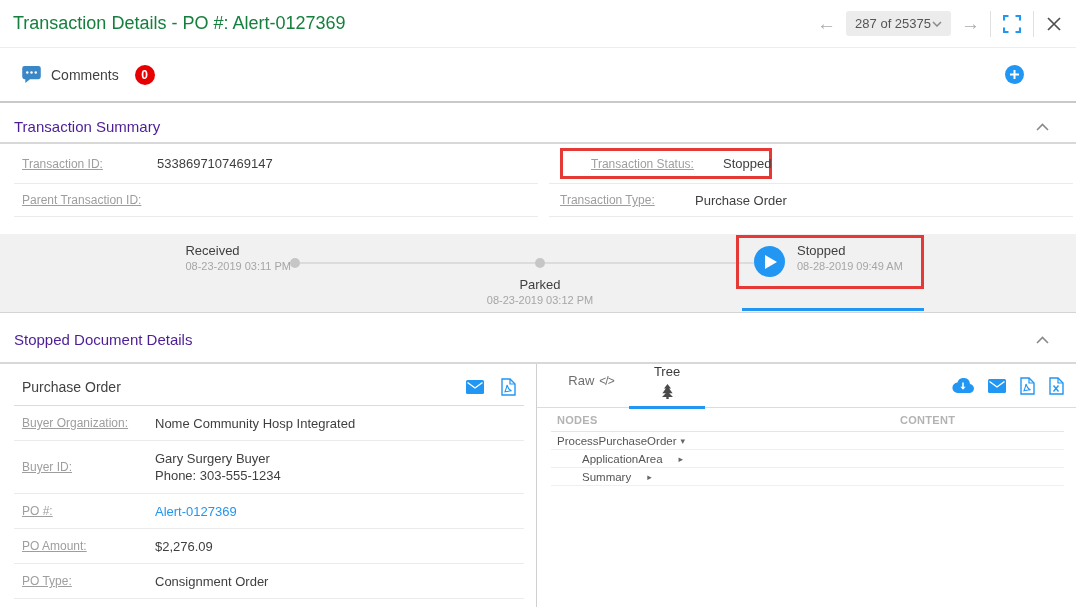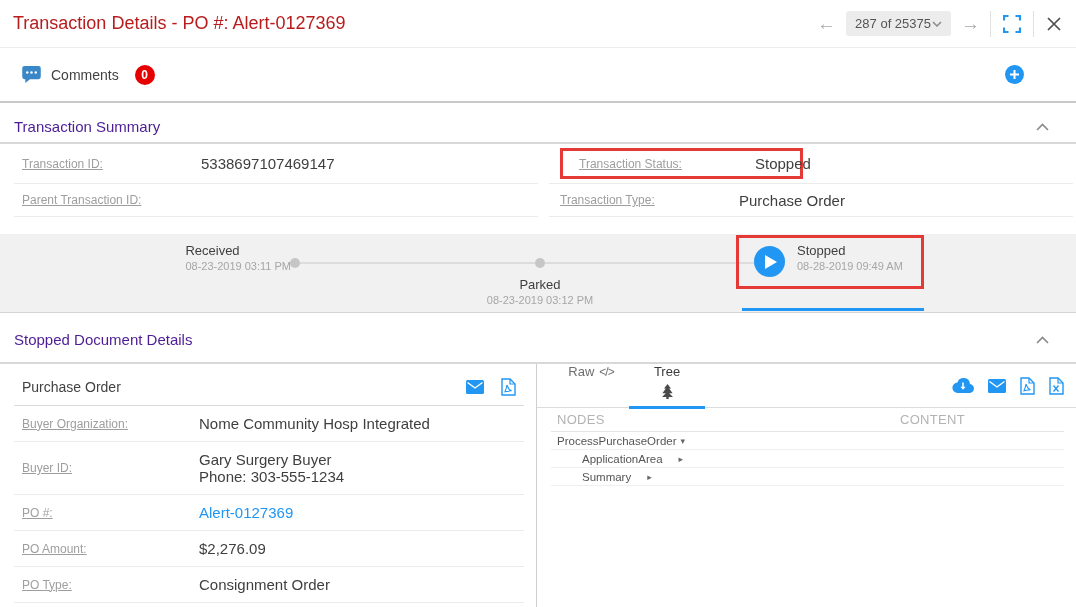--- a/index.html
+++ b/index.html
@@ -2,21 +2,21 @@
 <html><head>
 <meta charset="utf-8">
 <style>
   * { margin:0; padding:0; box-sizing:border-box; }
   html,body { width:1076px; height:607px; background:#fff; overflow:hidden;
     font-family:"Liberation Sans", sans-serif; }
 
   
   .titlebar { height:48px; display:flex; align-items:center; padding:0 12px 0 13px;
     border-bottom:1px solid #ededed; }
-  .title { font-size:18px; color:#b91c1c; font-weight:400; }
+  .title { font-size:18px; color:#15803d; font-weight:400; }
   .titlebar-right { margin-left:auto; display:flex; align-items:center; gap:10px; }
   .nav-arrow { font-size:19px; color:#a9a9a9; cursor:pointer; line-height:1; }
   .pager { background:#ececec; border-radius:3px; padding:5px 9px; display:flex;
     align-items:center; gap:1px; font-size:13px; color:#555; cursor:pointer; }
   .vdiv { width:1px; height:26px; background:#e0e0e0; }
   .icon-btn { display:flex; align-items:center; cursor:pointer; padding:2px; }
 
   
   .comments-bar { height:55px; display:flex; align-items:center; padding:0 14px 0 22px;
     border-bottom:2px solid #c9c9c9; cursor:pointer; }
@@ -37,23 +37,23 @@
   .sum-grid { display:flex; }
   .sum-col { width:524px; }
   .sum-col.left { margin-left:14px; }
   .sum-col.right { margin-left:11px; }
   .sum-row { display:flex; align-items:center; height:33px; border-bottom:1px solid #ebebeb;
     padding-left:8px; }
   .sum-col.right .sum-row { padding-left:11px; }
   .sum-row.tall { height:40px; }
   .sum-row.boxed { padding-left:0; }
   .f-label { width:135px; font-size:12px; color:#9e9e9e; flex:none;text-decoration:underline; }
-  .f-value { font-size:15px; color:#3f3f3f;margin-left:44px; }
+  .f-value { font-size:13px; color:#3f3f3f; }
   .hl-box { display:flex; align-items:center; border:3px solid #e53935; height:31px;
-    width:243px; padding-left:16px; }
+    width:212px; padding-left:28px; }
   .hl-box .f-label { width:132px; }
 
   
   .timeline { position:relative; height:79px; background:#f1f1f1; margin-top:17px;
     border-bottom:1px solid #d4d4d4; }
   .tl-step-label { font-size:13px; color:#3f3f3f; }
   .tl-step-date { font-size:11px; color:#a6a6a6; margin-top:2px; }
   .tl-received { position:absolute; right:785px; top:9px; }
   .tl-parked { position:absolute; left:465px; width:150px; top:43px; text-align:center; }
   .tl-stopped { position:absolute; left:797px; top:9px; }
@@ -75,29 +75,29 @@
   .po-title { font-size:14px; color:#424242; }
   .po-head-icons { display:flex; align-items:center; gap:17px; }
   .po-row { display:flex; align-items:center; margin:0 12px 0 14px; padding:9px 0 9px 8px;
     border-bottom:1px solid #ebebeb; min-height:35px; }
   .po-row .f-label { width:133px; }
   .po-row .stack div { line-height:17px; }
   .link { color:#2196f3; cursor:pointer; }
 
   
   .tabbar { display:flex; height:44px; border-bottom:1px solid #dcdcdc; padding-left:16px; }
-  .tabs { display:flex; align-items:flex-start; }
+  .tabs { display:flex; align-items:center; }
   .tab { width:76px; display:flex; align-items:center; justify-content:center; gap:5px;
     padding-bottom:10px; font-size:13px; color:#6e6e6e; cursor:pointer; }
   .tab.active { color:#3c3c3c; border-bottom:3px solid #2196f3; padding-bottom:7px; margin-bottom:-1px;flex-direction:column; }
   .code-glyph { font-size:12px; color:#757575; letter-spacing:-1px; }
   .viewer-icons { margin-left:auto; display:flex; align-items:center; gap:14px; padding-right:12px; }
   .cols { display:flex; align-items:center; height:24px; margin:0 12px 0 14px;
     border-bottom:1px solid #e6e6e6; }
-  .col-h { font-size:13px; font-weight:normal; color:#b3b3b3; letter-spacing:.3px; }
+  .col-h { font-size:11px; font-weight:bold; color:#b3b3b3; letter-spacing:.3px; }
   .col-nodes { padding-left:6px; width:349px; flex:none; }
   .tree-row { display:flex; align-items:center; height:18px; margin:0 12px 0 14px;
     border-bottom:1px solid #efefef; font-size:11.5px; color:#555; cursor:pointer; }
   .tree-row .caret { font-size:9px; color:#666; margin-left:4px; }
   .indent0 { padding-left:6px; }
   .indent1 { padding-left:31px;gap:12px; }
 </style>
 </head>
 <body>
 

